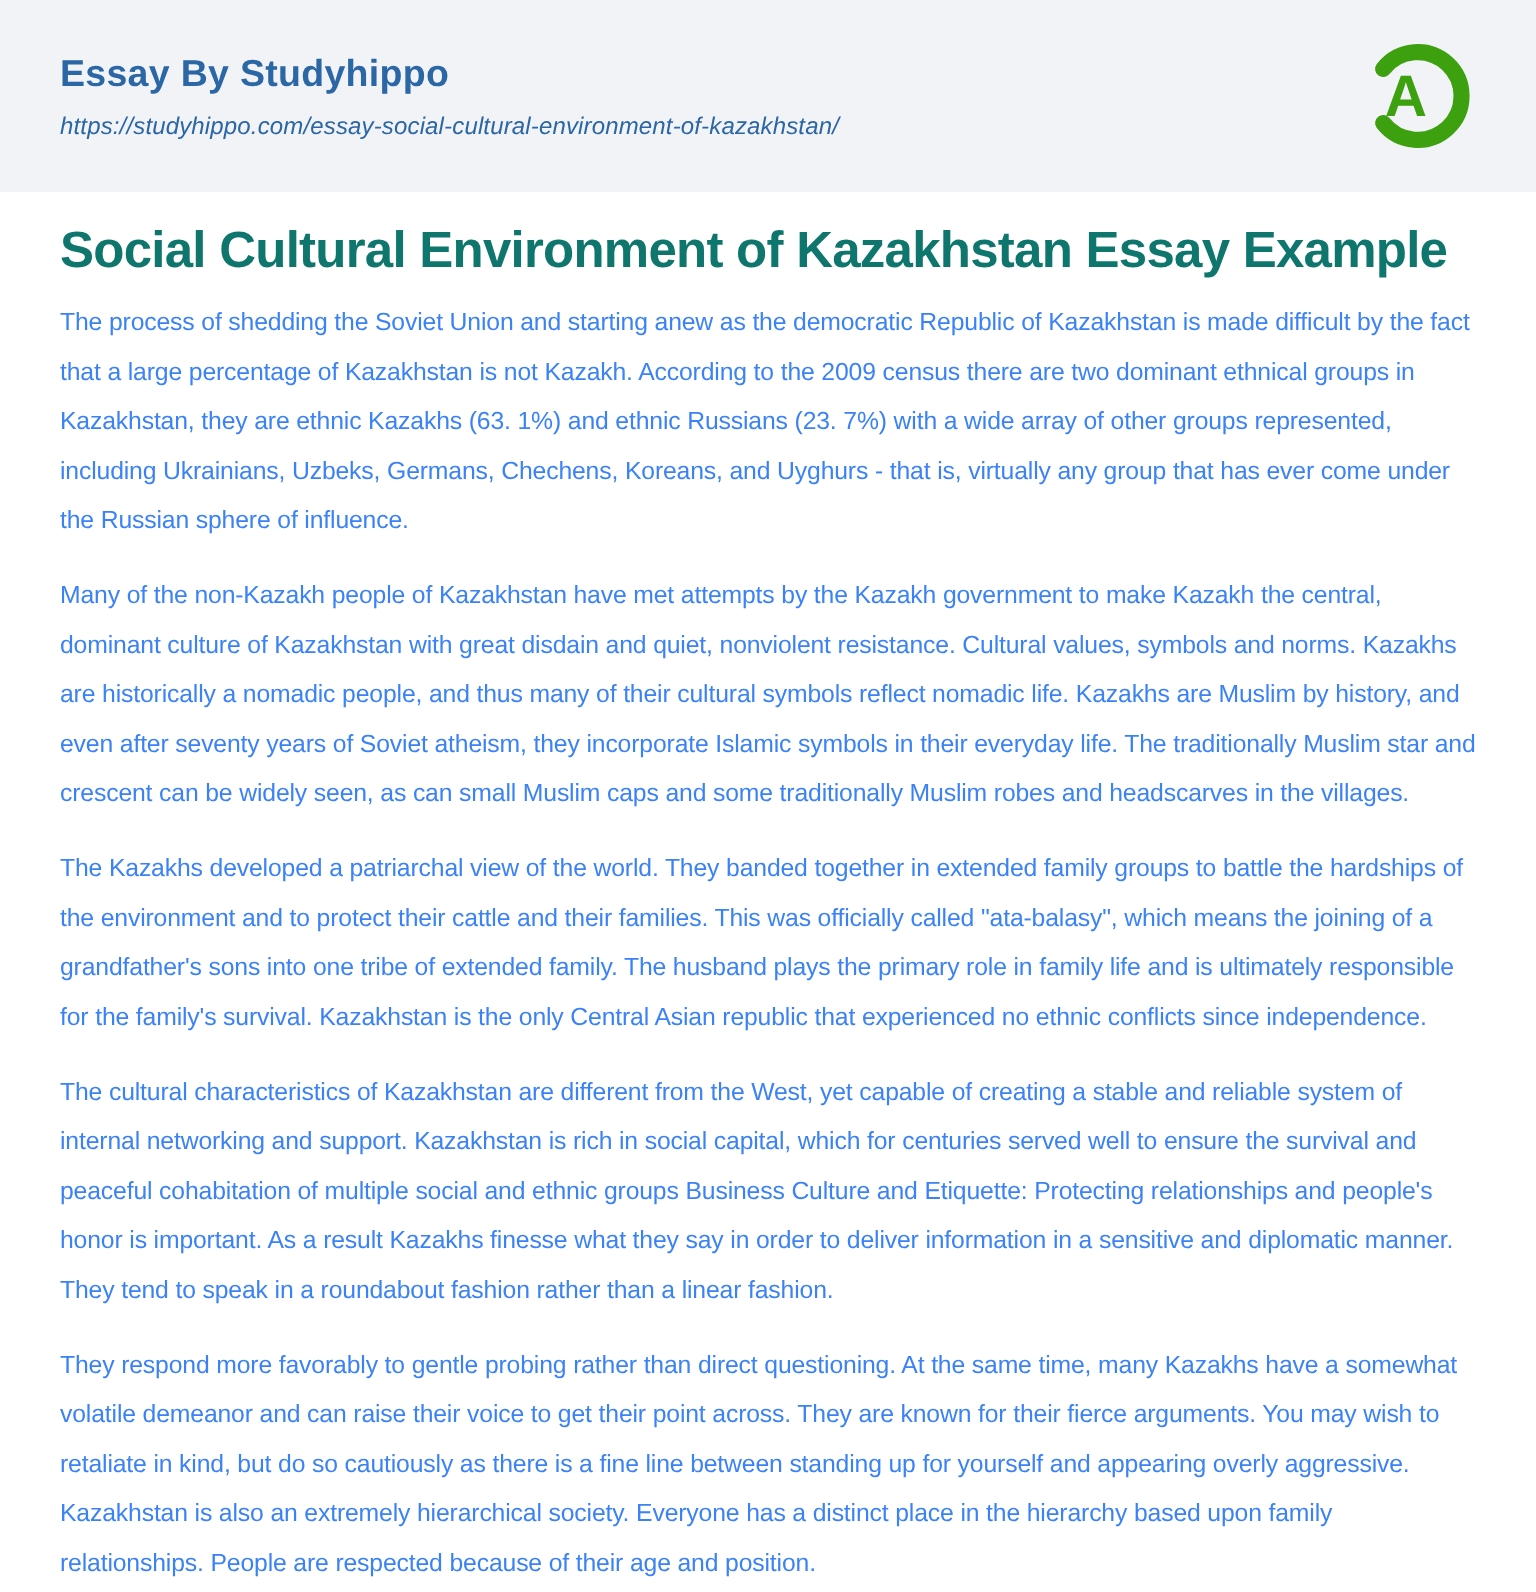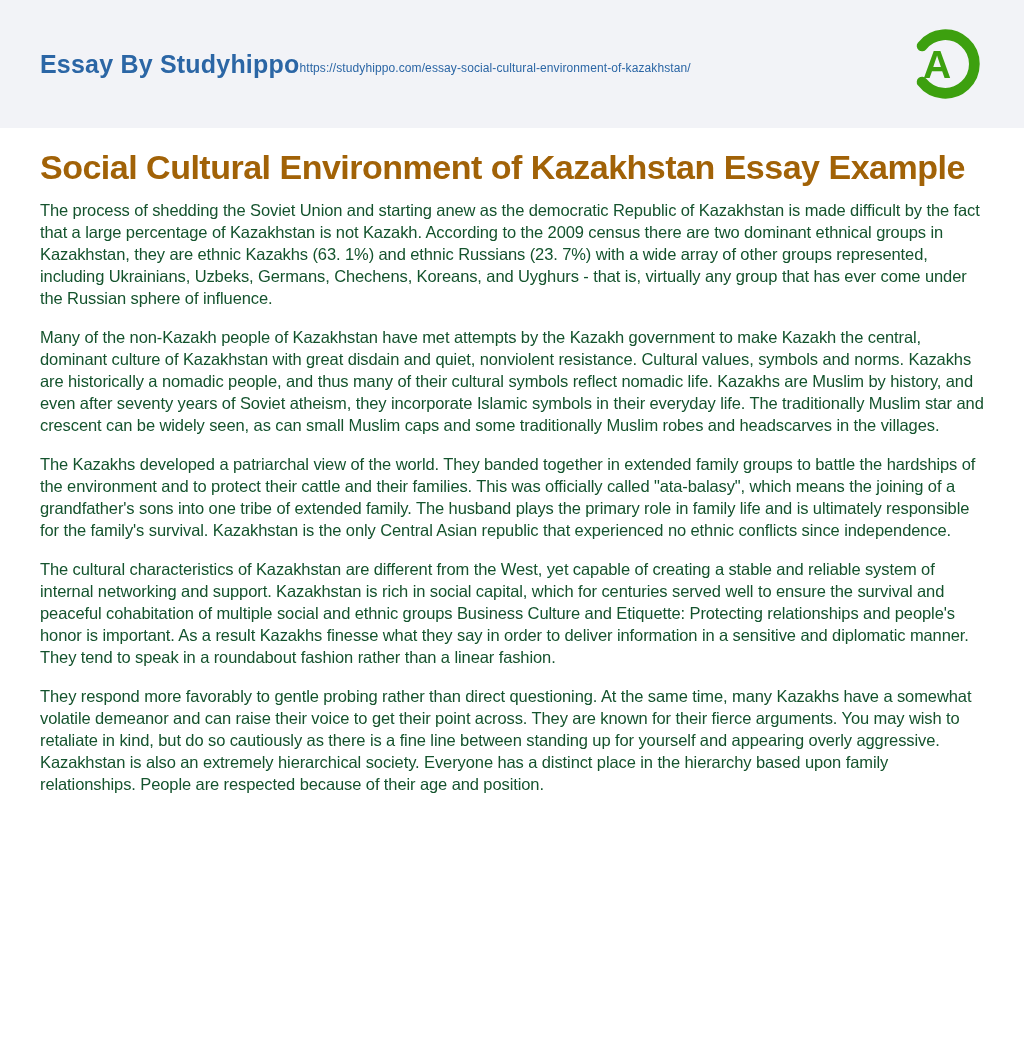--- a/index.html
+++ b/index.html
@@ -15,53 +15,54 @@
     background: #ffffff;
   }
   .header {
     background: #f2f3f7;
     height: 128px;
     padding: 0 40px;
     display: flex;
     align-items: center;
     justify-content: space-between;
   }
-  .brand-block { display: flex; }
+  .brand-block { display: flex; flex-direction: column; }
   .brand-name {
     color: #2b66a5;
     font-size: 25px;
     font-weight: bold;
     letter-spacing: 0.2px;
     line-height: 1.2;
   }
   .brand-url {
     color: #2b66a5;
-    font-size: 12px;
+    font-size: 16px;
     margin-top: 12px;
     text-decoration: none;
     letter-spacing: 0.1px;
+    font-style: italic;
   }
   .logo-svg { display: block; }
   .content {
     padding: 20px 40px 0 40px;
   }
   .essay-title {
     margin: 0 0 13px 0;
     font-size: 34px;
     line-height: 38px;
     font-weight: 800;
-    color: #a16207;
+    color: #0f766e;
     letter-spacing: -0.5px;
     max-width: 950px;
   }
   .essay-paragraph {
     margin: 0 0 17px 0;
     font-size: 16.5px;
-    line-height: 22px;
-    color: #14532d;
+    line-height: 33px;
+    color: #3b82f6;
     letter-spacing: -0.1px;
     max-width: 950px;
   }
 </style>
 </head>
 <body>
 
 <div class="page">
 
   <div class="header">

